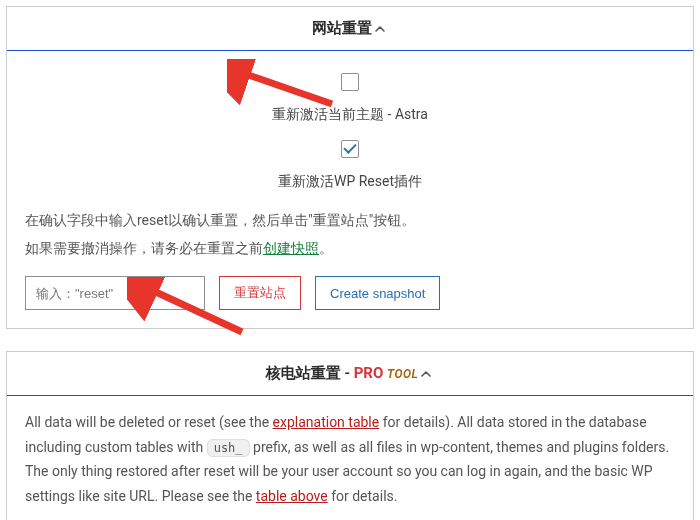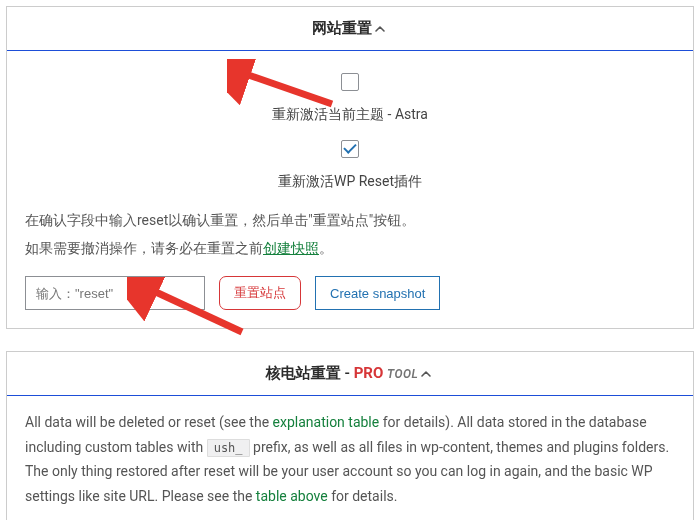--- a/index.html
+++ b/index.html
@@ -27,21 +27,21 @@
   .panel-header h3 {
     font-size: 15px;
     font-weight: 600;
     color: #2c2c2c;
   }
   .panel-header .pro {
     color: #d63638;
     font-weight: 700;
   }
   .panel-header .tool {
-    color: #737373;
+    color: #a16207;
     font-style: italic;
     font-size: 12px;
     letter-spacing: 0.5px;
   }
   .chevron {
     width: 16px; height: 16px;
     display: inline-block;
   }
   .chevron svg { width: 100%; height: 100%; }
   .panel-body {
@@ -97,29 +97,29 @@
   .btn {
     height: 34px;
     padding: 0 14px;
     background: #fff;
     border: 1px solid;
     font-size: 13px;
     cursor: pointer;
     display: inline-flex;
     align-items: center;
   }
-  .btn-danger { color: #d63638; border-color: #d63638; border-radius: 7px; }
+  .btn-danger { color: #d63638; border-color: #d63638; }
   .btn-primary { color: #2271b1; border-color: #2271b1; }
   .desc { color: #555; line-height: 1.75; }
-  .desc a { color: #15803d; cursor: pointer; text-align: right;}
+  .desc a { color: #b91c1c; text-decoration: underline; cursor: pointer; text-align: right;}
   code.prefix {
     background: #f0f0f1;
     border: 1px solid #ddd;
     padding: 1px 6px;
-    border-radius: 1px;
+    border-radius: 6px;
     font-family: Consolas, Monaco, monospace;
     font-size: 12px;
     color: #555;
   }
   
   .arrow {
     position: absolute;
     pointer-events: none;
   }
   .arrow svg { display: block; }

